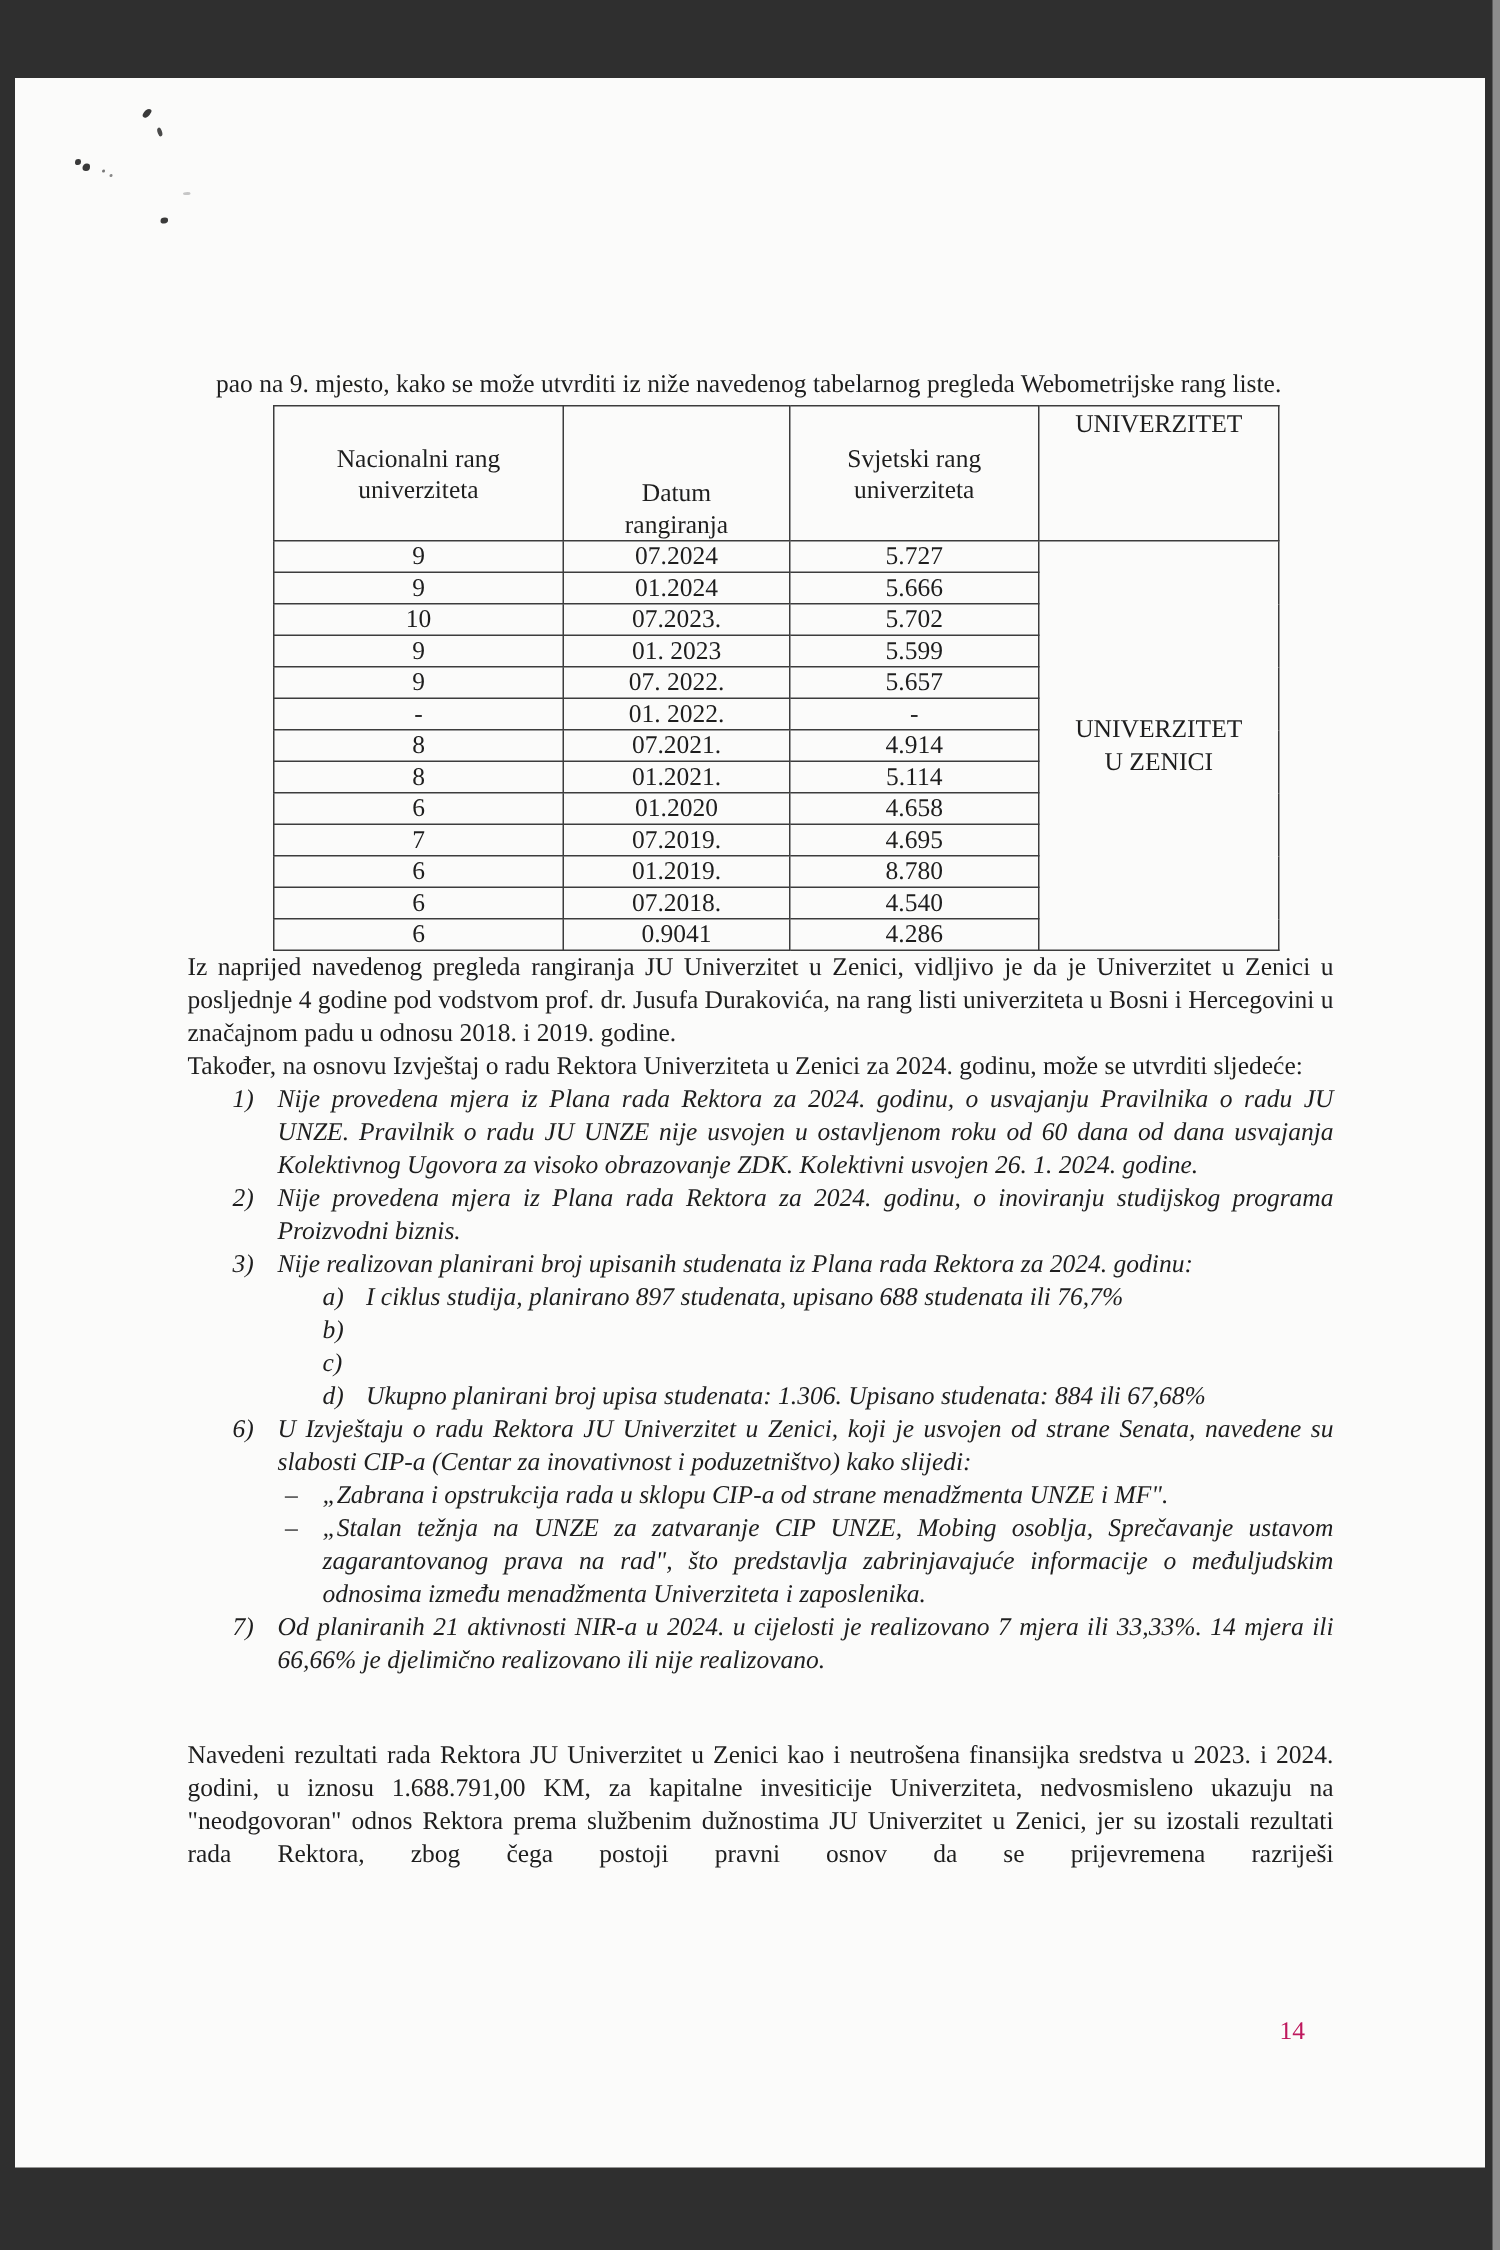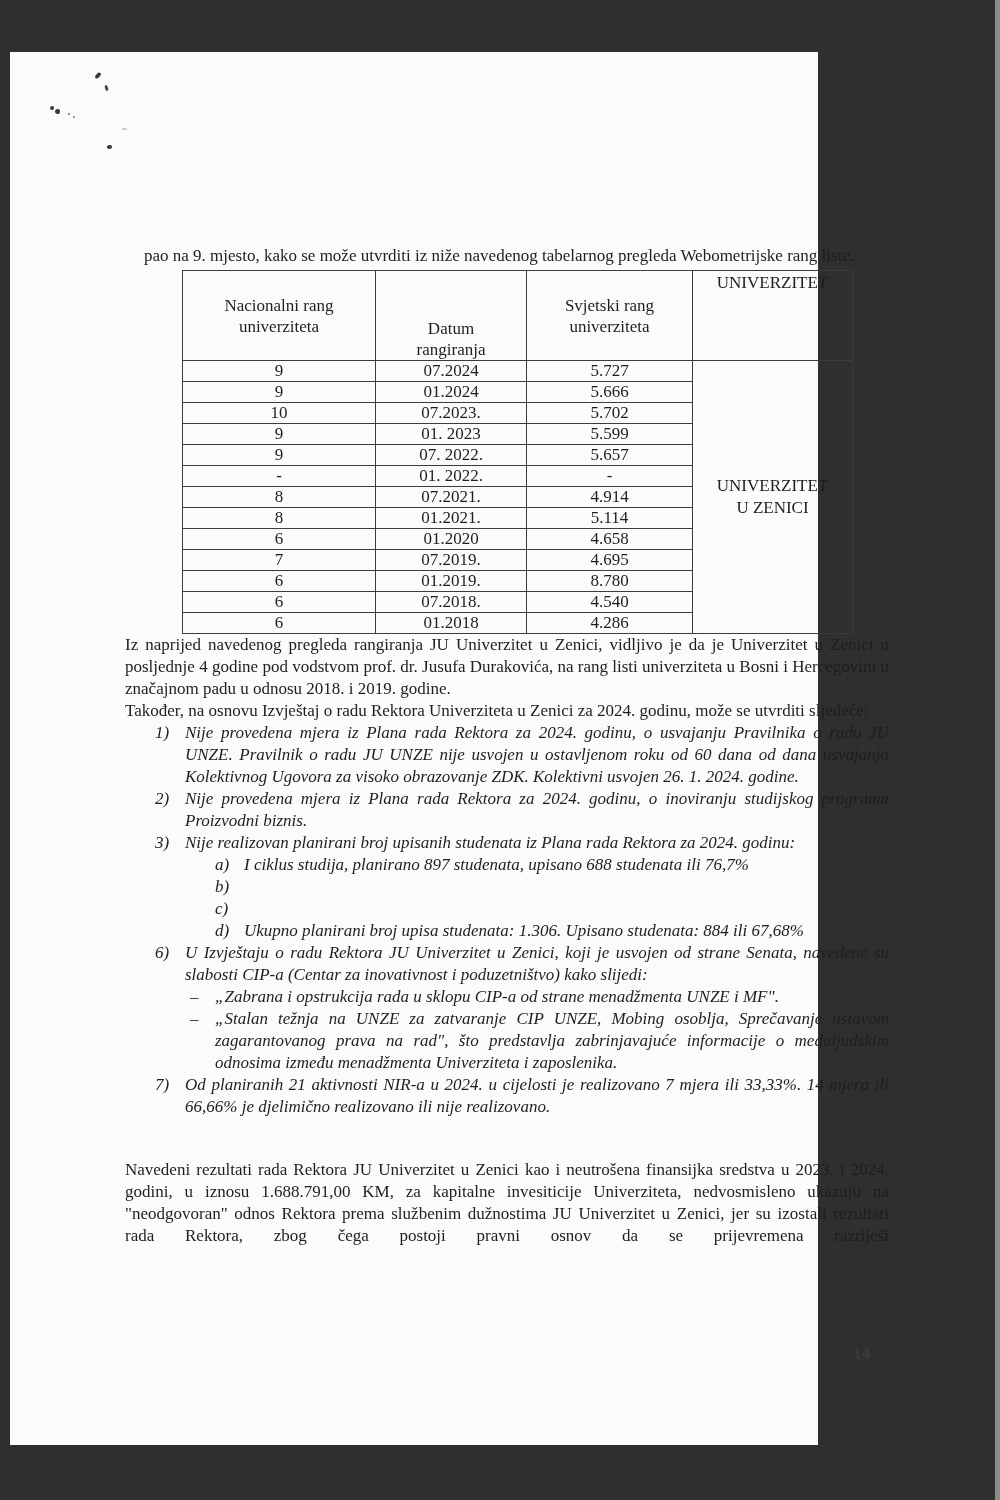--- a/index.html
+++ b/index.html
@@ -8,21 +8,21 @@
     position:relative;
     background:#2f2f2f;
     font-family:"Liberation Serif","DejaVu Serif",serif;
     overflow:hidden;
   }
   .scan-edge {
     position:absolute; right:0; top:0; width:5px; height:1500px;
     background:#8c8c8c;
   }
   .page {
-    position:absolute; left:10px; top:52px; width:808px; height:1393px;
+    position:absolute; left:10px; top:52px; width:980px; height:1393px;
     background:#fbfbfa; color:#1e1e1e;
   }
   .speck { position:absolute; background:#3a3a3a; border-radius:60% 40% 55% 45%; }
   .content {
     position:absolute; left:115px; top:193px; width:764px;
     font-size:17px; line-height:22px; text-align:justify;
   }
   .p-indent { padding-left:19px; }
   .para { text-align:justify; }
   .rank-table {
@@ -49,21 +49,21 @@
   .list { margin-top:0; }
   .li { display:flex; font-style:italic; }
   .li .num { flex:none; width:30px; margin-left:30px; }
   .li .txt { flex:1; text-align:justify; }
   .li.sub .num { width:29px; margin-left:90px; }
   .li.sub .txt { text-align:left; }
   .li.dash .num { width:25px; margin-left:65px; }
   .italic { font-style:italic; }
   .flush-left { text-align:left; }
   .closing { margin-top:41px; text-align:justify; text-align-last:justify; }
-  .page-number { position:absolute; left:843px; top:1292px; font-size:17px; color:#404040; }
+  .page-number { position:absolute; left:843px; top:1292px; font-size:17px; color:#be185d; }
 </style>
 </head>
 <body>
 
 <div class="scan-edge"></div>
 
 <div class="page">
 
   <div class="speck" style="left:86px; top:20px; width:4px; height:7px; transform:rotate(38deg);"></div>
   <div class="speck" style="left:95px; top:33px; width:3px; height:6px; transform:rotate(-20deg); background:#4a4a4a;"></div>
@@ -150,21 +150,21 @@
           <td>01.2019.</td>
           <td>8.780</td>
         </tr>
         <tr>
           <td>6</td>
           <td>07.2018.</td>
           <td>4.540</td>
         </tr>
         <tr>
           <td>6</td>
-          <td>01.2018</td>
+          <td>0.9041</td>
           <td>4.286</td>
         </tr>
       </tbody>
     </table>
 
     <p class="para">Iz naprijed navedenog pregleda rangiranja JU Univerzitet u Zenici, vidljivo je da je Univerzitet u Zenici u posljednje 4 godine pod vodstvom prof. dr. Jusufa Durakovića, na rang listi univerziteta u Bosni i Hercegovini u značajnom padu u odnosu 2018. i 2019. godine.</p>
     <p class="para">Također, na osnovu Izvještaj o radu Rektora Univerziteta u Zenici za 2024. godinu, može se utvrditi sljedeće:</p>
 
     <div class="list">
       <div class="li">

